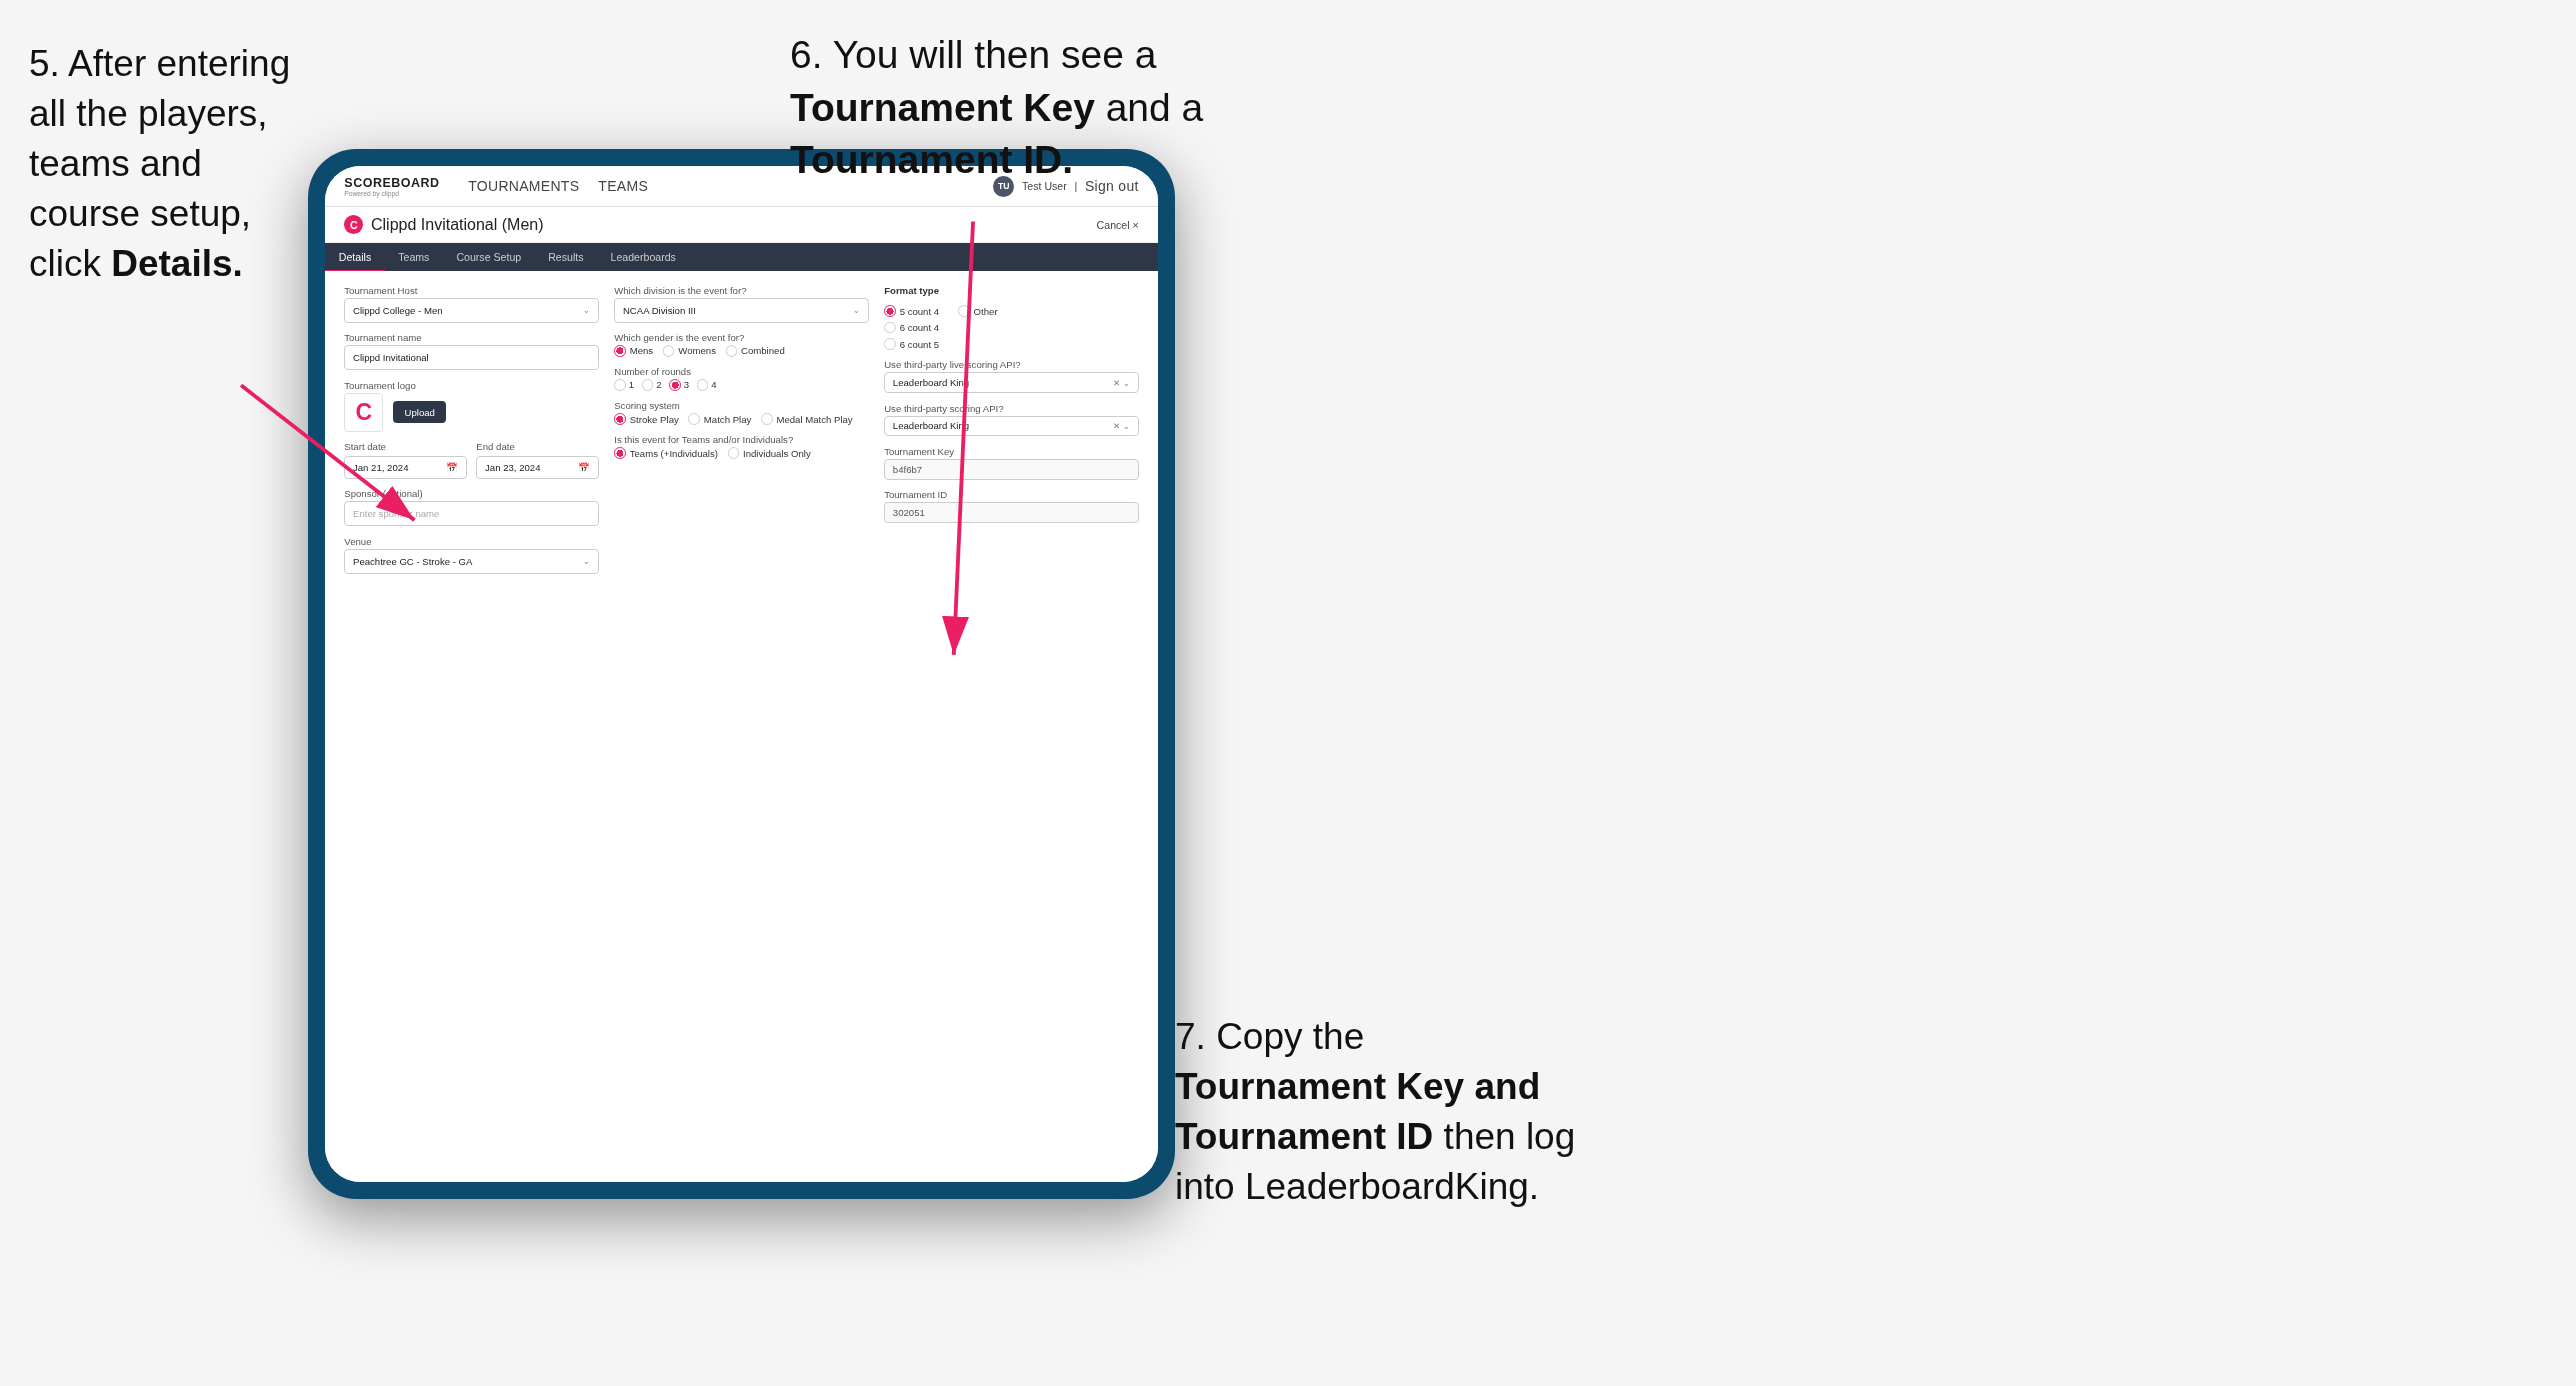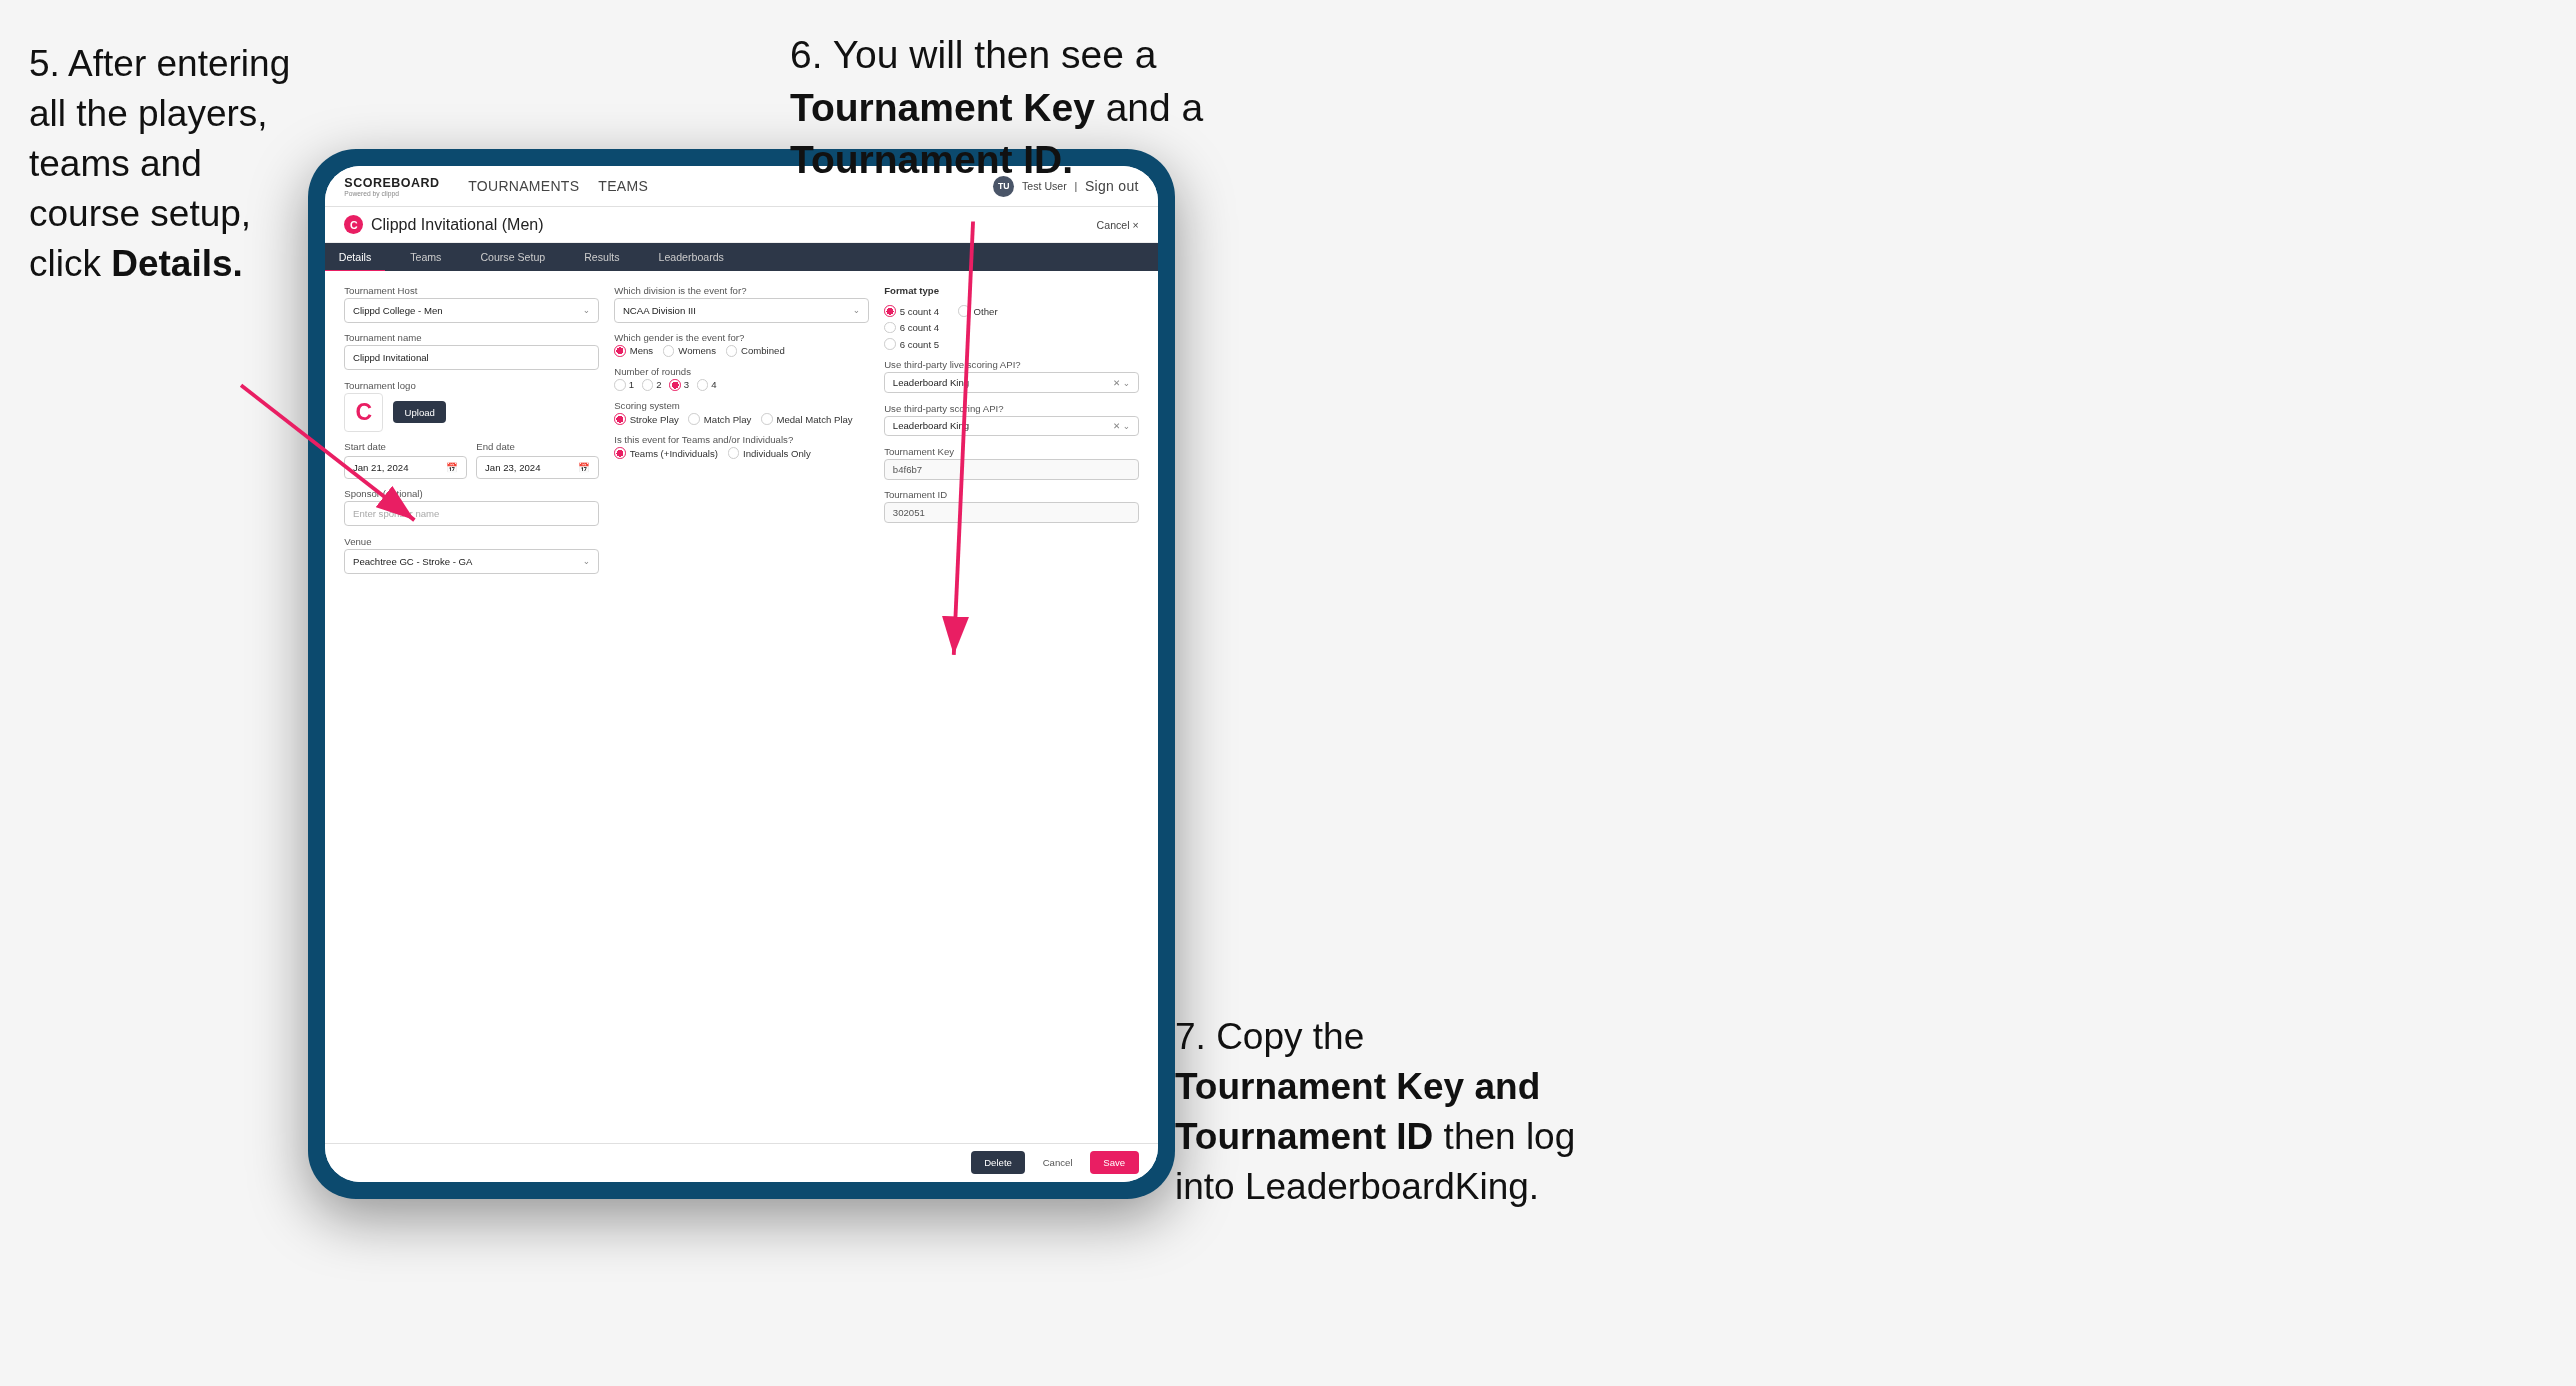--- a/index.html
+++ b/index.html
@@ -166,21 +166,20 @@
       font-size: 10.6px;
       color: #444;
       cursor: pointer;
     }
 
     
     .tabs-bar {
       display: flex;
       background: #2d3748;
       flex-shrink: 0;
-      gap: 12px;
     }
 
     .tab {
       padding: 7.7px 13.5px;
       font-size: 10.6px;
       color: #ccc;
       cursor: pointer;
       border-bottom: 1.9px solid transparent;
     }
 
@@ -667,25 +666,20 @@
 
           <div>
             <div class="field-label">Tournament ID</div>
             <div class="key-id-field">302051</div>
           </div>
         </div>
 
       </div>
     </div>
 
-    <div class="bottom-bar">
-      <button class="btn-delete">Delete</button>
-      <button class="btn-cancel">Cancel</button>
-      <button class="btn-save">Save</button>
-    </div>
 
   </div>
 </div>
 
 <div class="annotation annotation-left">
   5. After entering all the players, teams and course setup, click <strong>Details.</strong>
 </div>
 
 <div class="annotation annotation-top-right">
   6. You will then see a <strong>Tournament Key</strong> and a <strong>Tournament ID.</strong>

